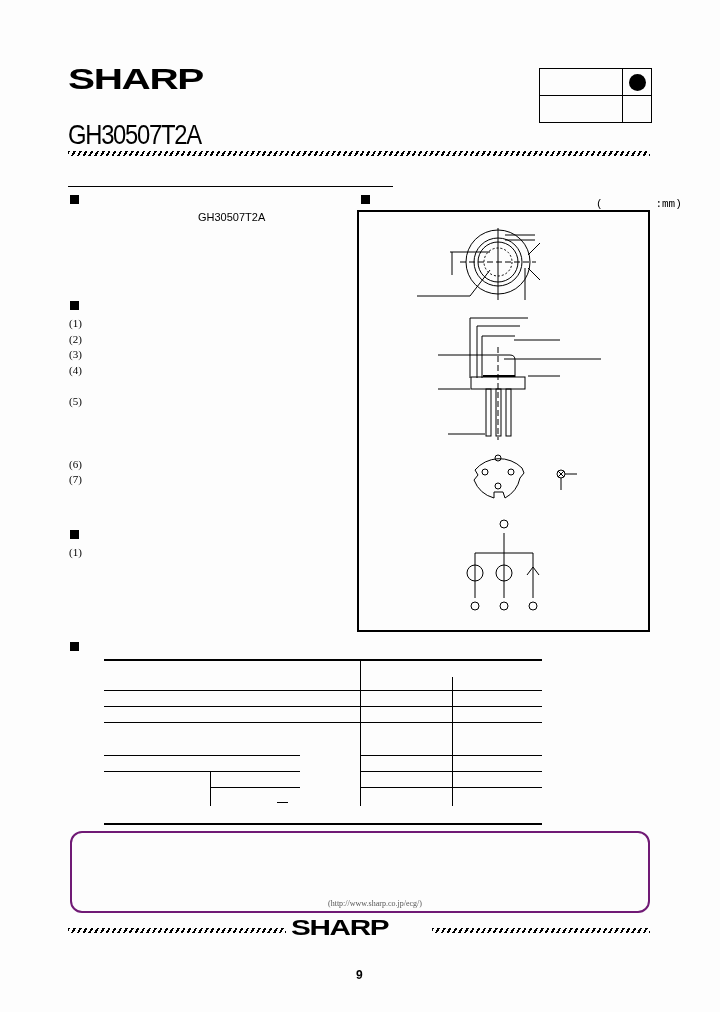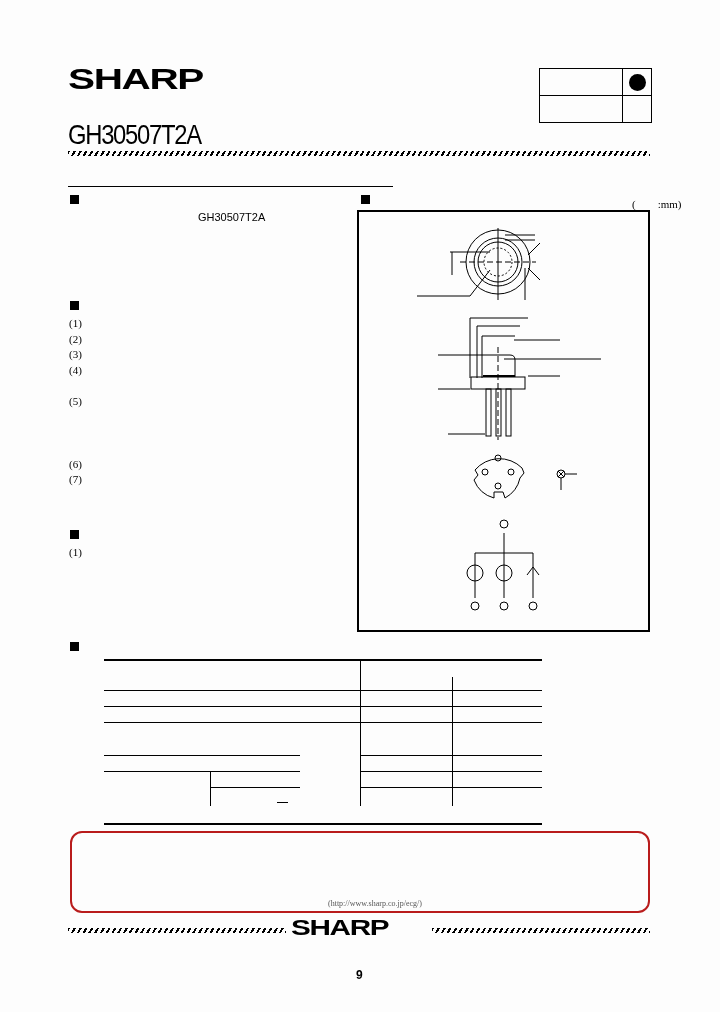--- a/index.html
+++ b/index.html
@@ -39,21 +39,21 @@
 <div class="abs num" style="left:69px; top:348px;">(3)</div>
 <div class="abs num" style="left:69px; top:364px;">(4)</div>
 <div class="abs num" style="left:69px; top:395px;">(5)</div>
 <div class="abs num" style="left:69px; top:458px;">(6)</div>
 <div class="abs num" style="left:69px; top:473px;">(7)</div>
 
 <div class="abs sq" style="left:70px; top:530px;"></div>
 <div class="abs num" style="left:69px; top:546px;">(1)</div>
 
 <div class="abs sq" style="left:361px; top:195px;"></div>
-<div class="abs num" style="left:632px; top:198px; white-space:pre;">(        :mm)</div>
+<div class="abs num" style="left:596px; top:198px; white-space:pre;font-family:Liberation Mono, monospace;">(        :mm)</div>
 
 <div class="abs" style="left:357px; top:210px; width:293px; height:422px; border:2px solid #000; box-sizing:border-box;">
   <svg width="293" height="422" viewBox="357 210 293 422" style="position:absolute; left:-2px; top:-2px;">
     <g fill="none" stroke="#000" stroke-width="1">
 
       <circle cx="498" cy="262" r="32"></circle>
       <circle cx="498" cy="262" r="24"></circle>
       <circle cx="498" cy="262" r="20"></circle>
       <circle cx="498" cy="262" r="14" stroke-dasharray="2 2"></circle>
       <line x1="498" y1="228" x2="498" y2="300"></line>
@@ -127,21 +127,21 @@
   <div class="abs hline" style="left:256px; top:96px; width:182px;"></div>
   <div class="abs hline" style="left:0; top:112px; width:196px;"></div>
   <div class="abs hline" style="left:256px; top:112px; width:182px;"></div>
   <div class="abs vline" style="left:106px; top:112px; height:35px;"></div>
   <div class="abs hline" style="left:106px; top:128px; width:90px;"></div>
   <div class="abs hline" style="left:256px; top:128px; width:182px;"></div>
   <div class="abs hline" style="left:173px; top:143px; width:11px;"></div>
   <div class="abs hline" style="left:0; top:164px; width:438px; height:2px;"></div>
 </div>
 
-<div class="abs" style="left:70px; top:831px; width:580px; height:82px; border:2px solid #b91c1c; border-radius:12px; box-sizing:border-box;">
+<div class="abs" style="left:70px; top:831px; width:580px; height:82px; border:2px solid #701a75; border-radius:12px; box-sizing:border-box;">
   <div class="abs" style="left:256px; top:66px; font-family:'Liberation Serif', serif; font-size:8px; color:#555;">(http://www.sharp.co.jp/ecg/)</div>
 </div>
 
 <div class="abs hatch" style="left:68px; top:928px; width:218px;"></div>
 <div class="abs logo" style="left:291px; top:917px; font-size:22px; line-height:22px;">SHARP</div>
 <div class="abs hatch" style="left:432px; top:928px; width:218px;"></div>
 
 <div class="abs" style="left:356px; top:968px; font-size:12px; font-weight:bold;">9</div>
 
 </body></html>

